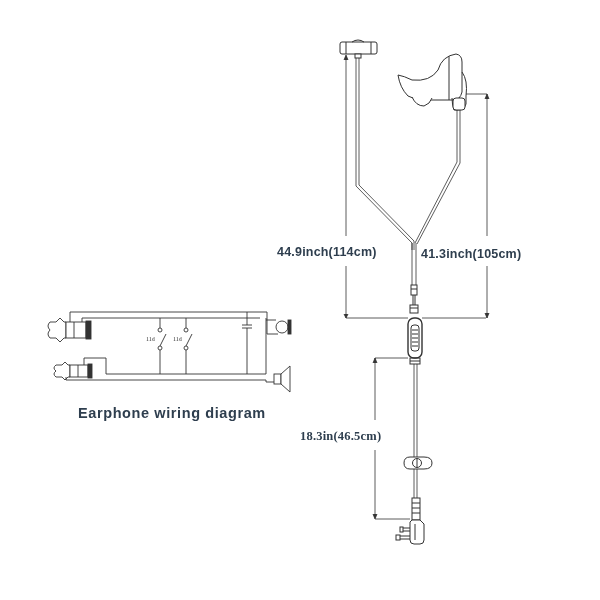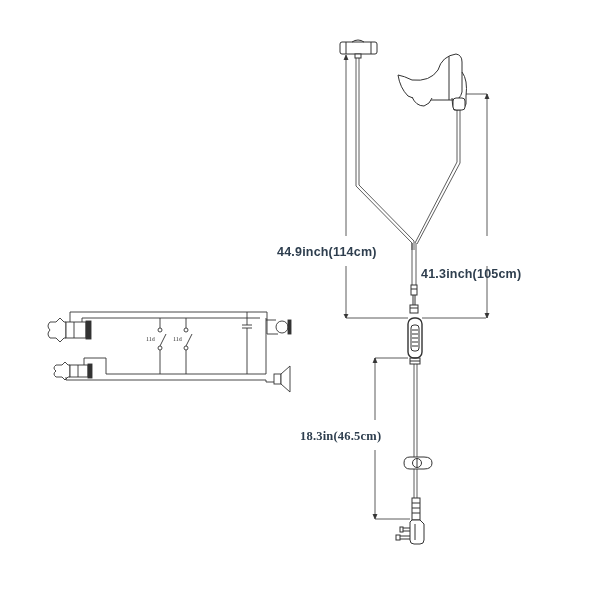--- a/index.html
+++ b/index.html
@@ -185,20 +185,21 @@
 
         <g>
           <rect x="274" y="374" width="7" height="10" fill="#fff"></rect>
           <path d="M281 374 L290 366 L290 392 L281 384 Z" fill="#fff"></path>
         </g>
       </g>
     </g>
   </svg>
 
   <div class="label dim-label" style="left:277px; top:245px;">44.9inch(114cm)</div>
-  <div class="label dim-label" style="left:421px; top:247px;margin-top:20px;">41.3inch(105cm)</div>
+  <div class="label dim-label" style="left:421px; top:247px;">41.3inch(105cm)</div>
   <div class="label dim-label" style="left:300px; top:429px;font-family:Liberation Serif, serif;">18.3in(46.5cm)</div>
 
   <div class="switch-label" style="left:146px; top:336px;">11d</div>
   <div class="switch-label" style="left:173px; top:336px;">11d</div>
 
+  <div class="label caption" style="left:78px; top:405px;">Earphone wiring diagram</div>
 
 </div>
 
 </body></html>

